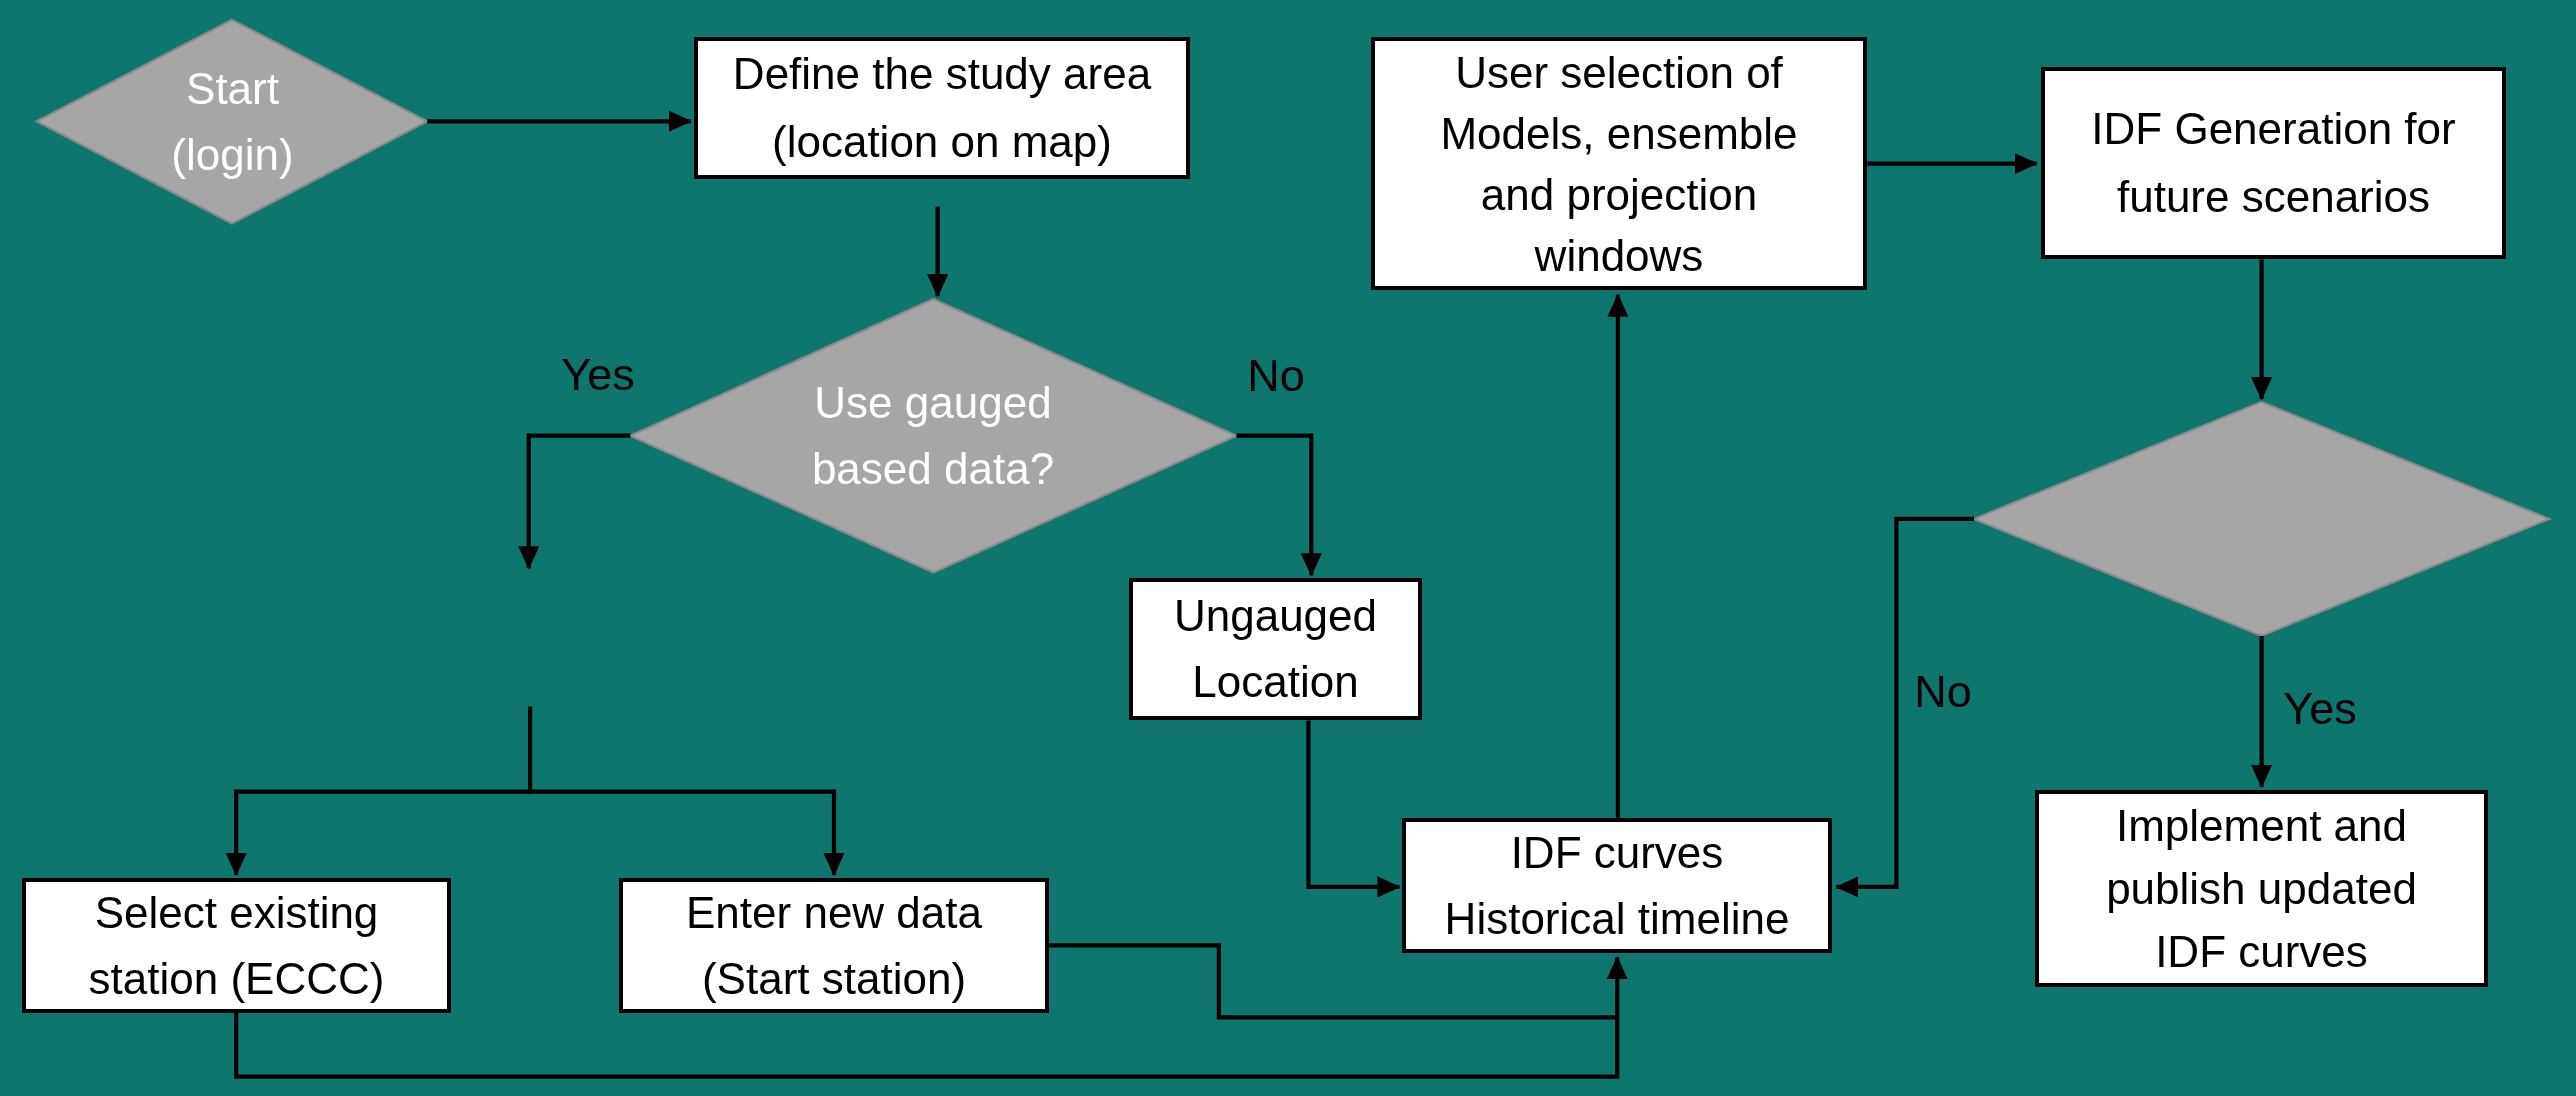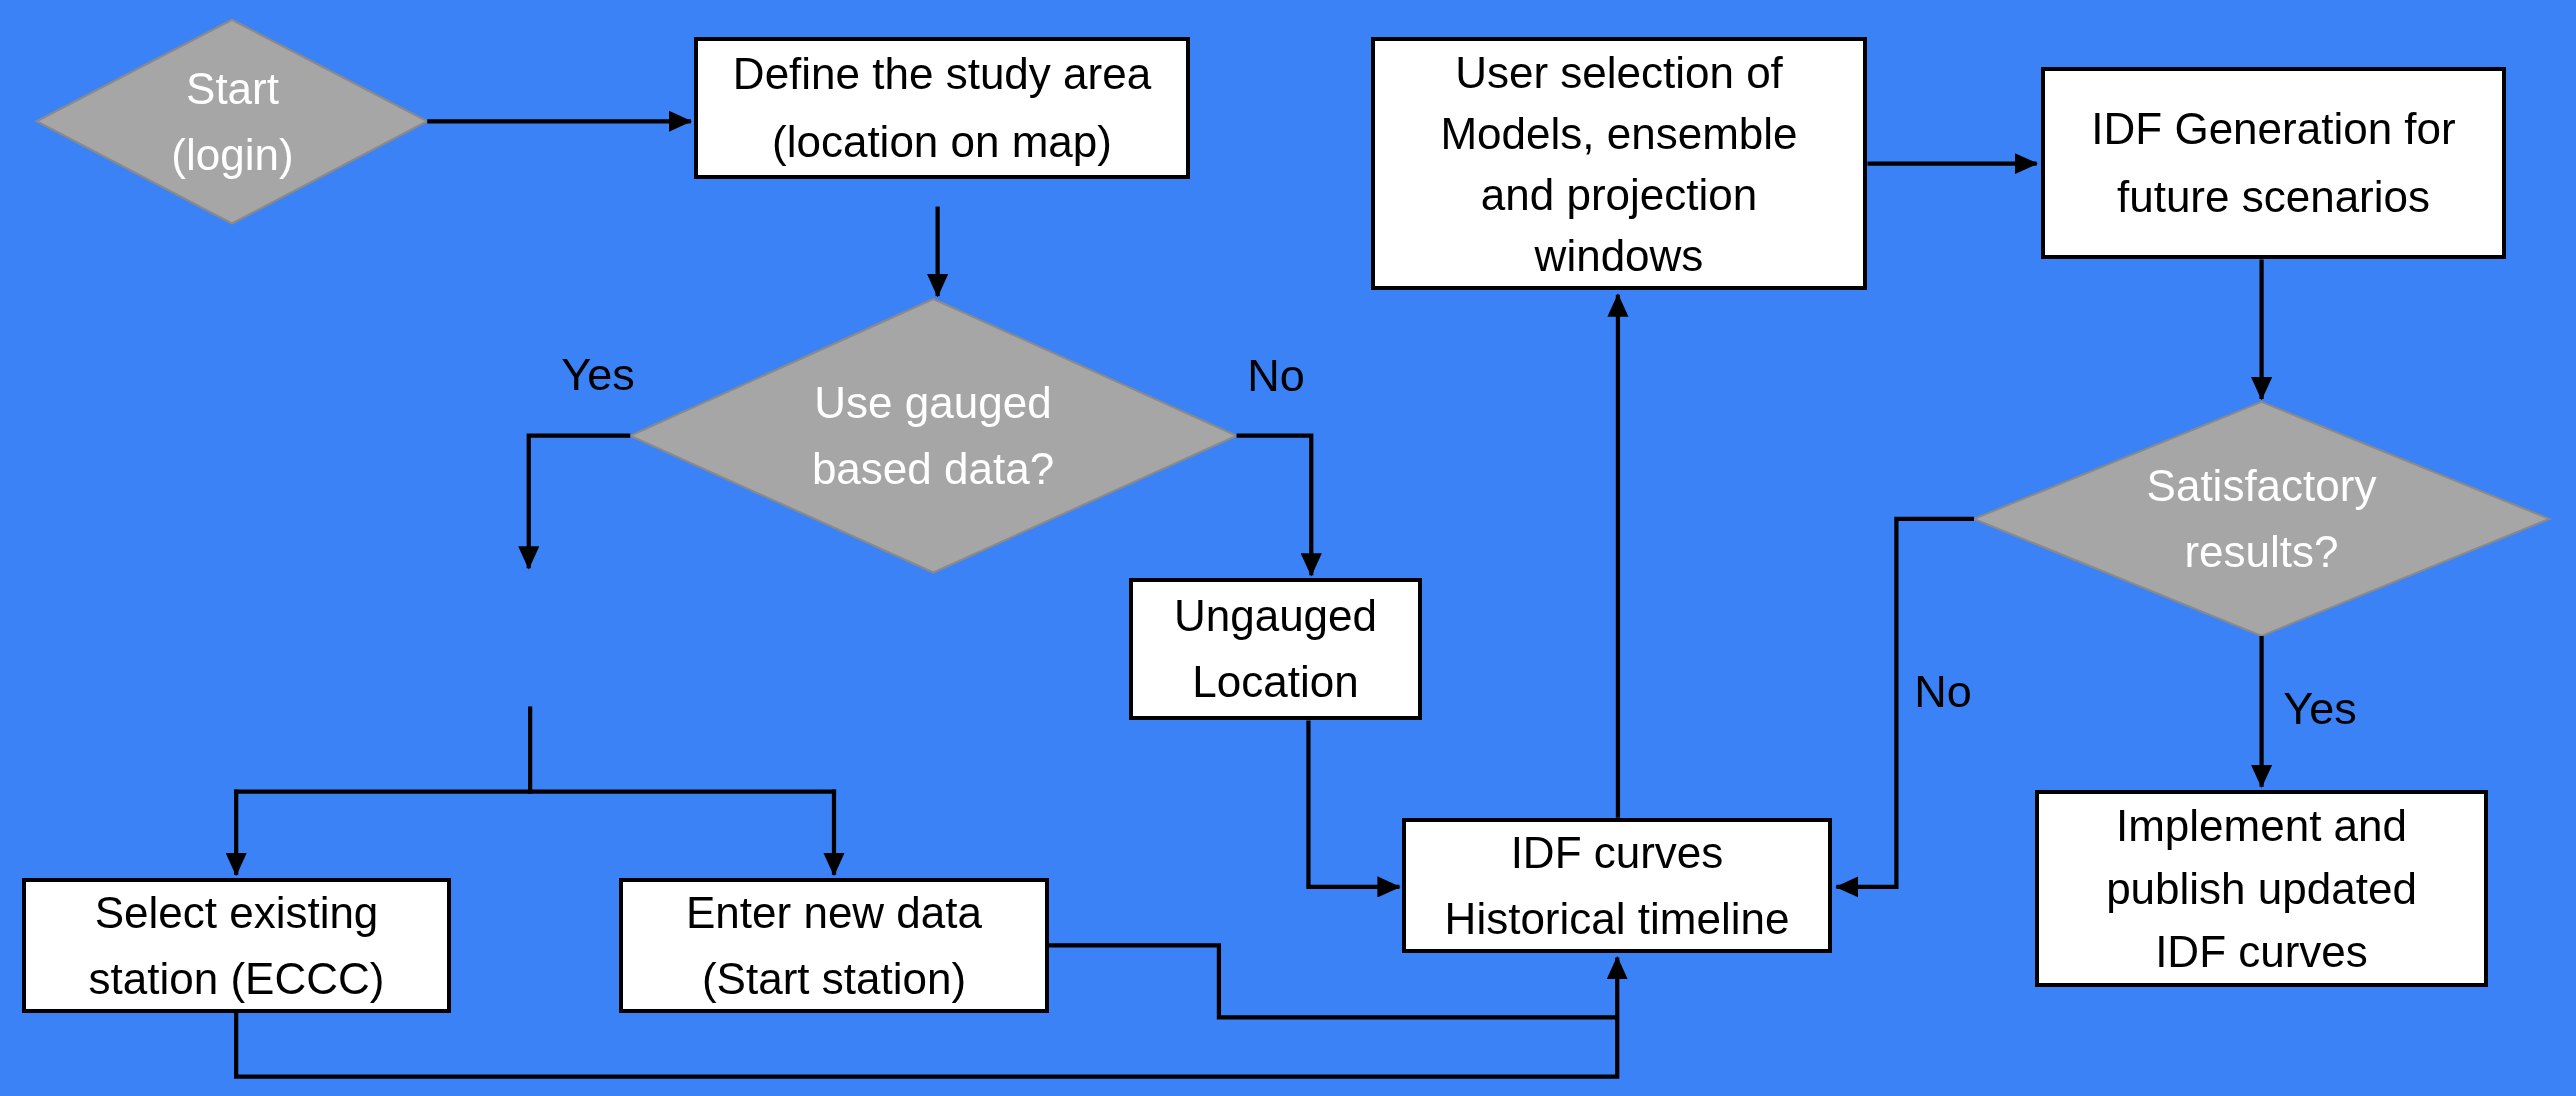--- a/index.html
+++ b/index.html
@@ -2,21 +2,21 @@
 <html style="font-size:11.3px"><head>
 <meta charset="utf-8">
 <style>
   html, body { margin: 0; padding: 0; }
   body {
     width: 2576px; height: 1097px;
     background: #ffffff;
     font-family: "Liberation Sans", sans-serif;
     overflow: hidden;
   }
-  .canvas { position: relative; width: 2576px; height: 1097px; background: #3b82f6; }
+  .canvas { position: relative; width: 2576px; height: 1097px; background: #0f766e; }
   .layer { position: absolute; left: 0; top: 0; }
 
   .node {
     position: absolute;
     box-sizing: border-box;
     background: #ffffff;
     border: 4.2px solid #000000;
     color: #000000;
     display: flex; align-items: center; justify-content: center;
     text-align: center;
@@ -95,22 +95,20 @@
     <polyline points="2649,232 2889,232" fill="none" stroke="#000" stroke-width="6" marker-end="url(#arrow)"></polyline>
     <polyline points="3208,368 3208,566" fill="none" stroke="#000" stroke-width="6" marker-end="url(#arrow)"></polyline>
     <polyline points="2800,736 2690,736 2690,1258 2605,1258" fill="none" stroke="#000" stroke-width="6" marker-end="url(#arrow)"></polyline>
     <polyline points="3208,902 3208,1116" fill="none" stroke="#000" stroke-width="6" marker-end="url(#arrow)"></polyline>
   </svg>
 
   <div class="dlabel d-start">Start
 (login)</div>
   <div class="dlabel d-usegauged">Use gauged
 based data?</div>
-  <div class="dlabel d-satisfactory">Satisfactory
-results?</div>
 
   <div class="node n-define">Define the study area
 (location on map)</div>
   <div class="node n-ungauged">Ungauged
 Location</div>
   <div class="node n-select">Select existing
 station (ECCC)</div>
   <div class="node n-enter">Enter new data
 (Start station)</div>
   <div class="node n-idfcurves">IDF curves

